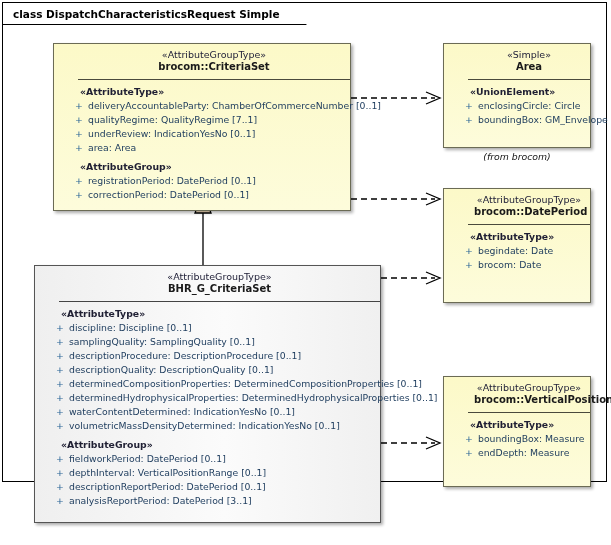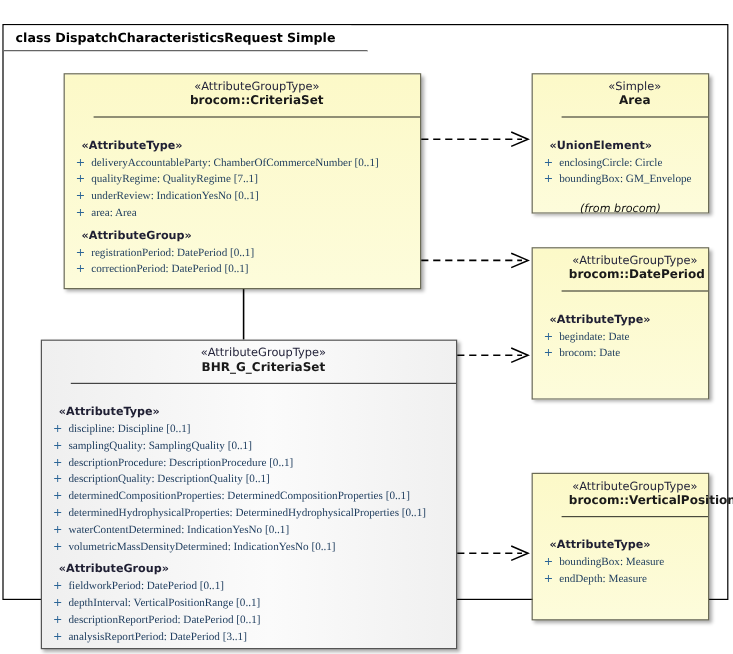--- a/index.html
+++ b/index.html
@@ -12,21 +12,21 @@
     height: 545px;
     position: relative;
     font-family: "DejaVu Sans", "Liberation Sans", sans-serif;
     overflow: hidden;
   }
 
   
   #diagram-frame {
     position: absolute;
     left: 2px;
-    top: 20px;
+    top: 2px;
     width: 605px;
     height: 480px;
     border: 1.5px solid #000000;
     box-sizing: border-box;
     background: #ffffff;
   }
   #frame-title-tab {
     position: absolute;
     left: 0px;
     top: 0px;
@@ -78,22 +78,21 @@
     white-space: nowrap;
   }
   .cb-name {
     font-size: 10px;
     font-weight: bold;
     color: #1a1a1a;
     white-space: nowrap;
     text-align: center;
   }
   .cb-body {
-    padding: 6px 4px 8px 4px;
-    margin-top: 12px;
+    padding: 6px 4px 8px 16px;
   }
   .group-label {
     font-size: 9.3px;
     color: #1f1f33;
     font-weight: bold;
     padding: 0 0 2px 10px;
     white-space: nowrap;
   }
   .group-gap { height: 6px; }
   .attr-row {
@@ -105,21 +104,20 @@
     white-space: nowrap;
   }
   .attr-vis {
     width: 18px;
     text-align: center;
     color: #2a6496;
     flex: 0 0 18px;
   }
   .attr-text {
     color: #1b3a5c;
-    font-family: Liberation Serif, serif;
   }
   .from-note {
     position: absolute;
     font-size: 9.3px;
     font-style: italic;
     color: #111;
     text-align: center;
     white-space: nowrap;
   }
 

